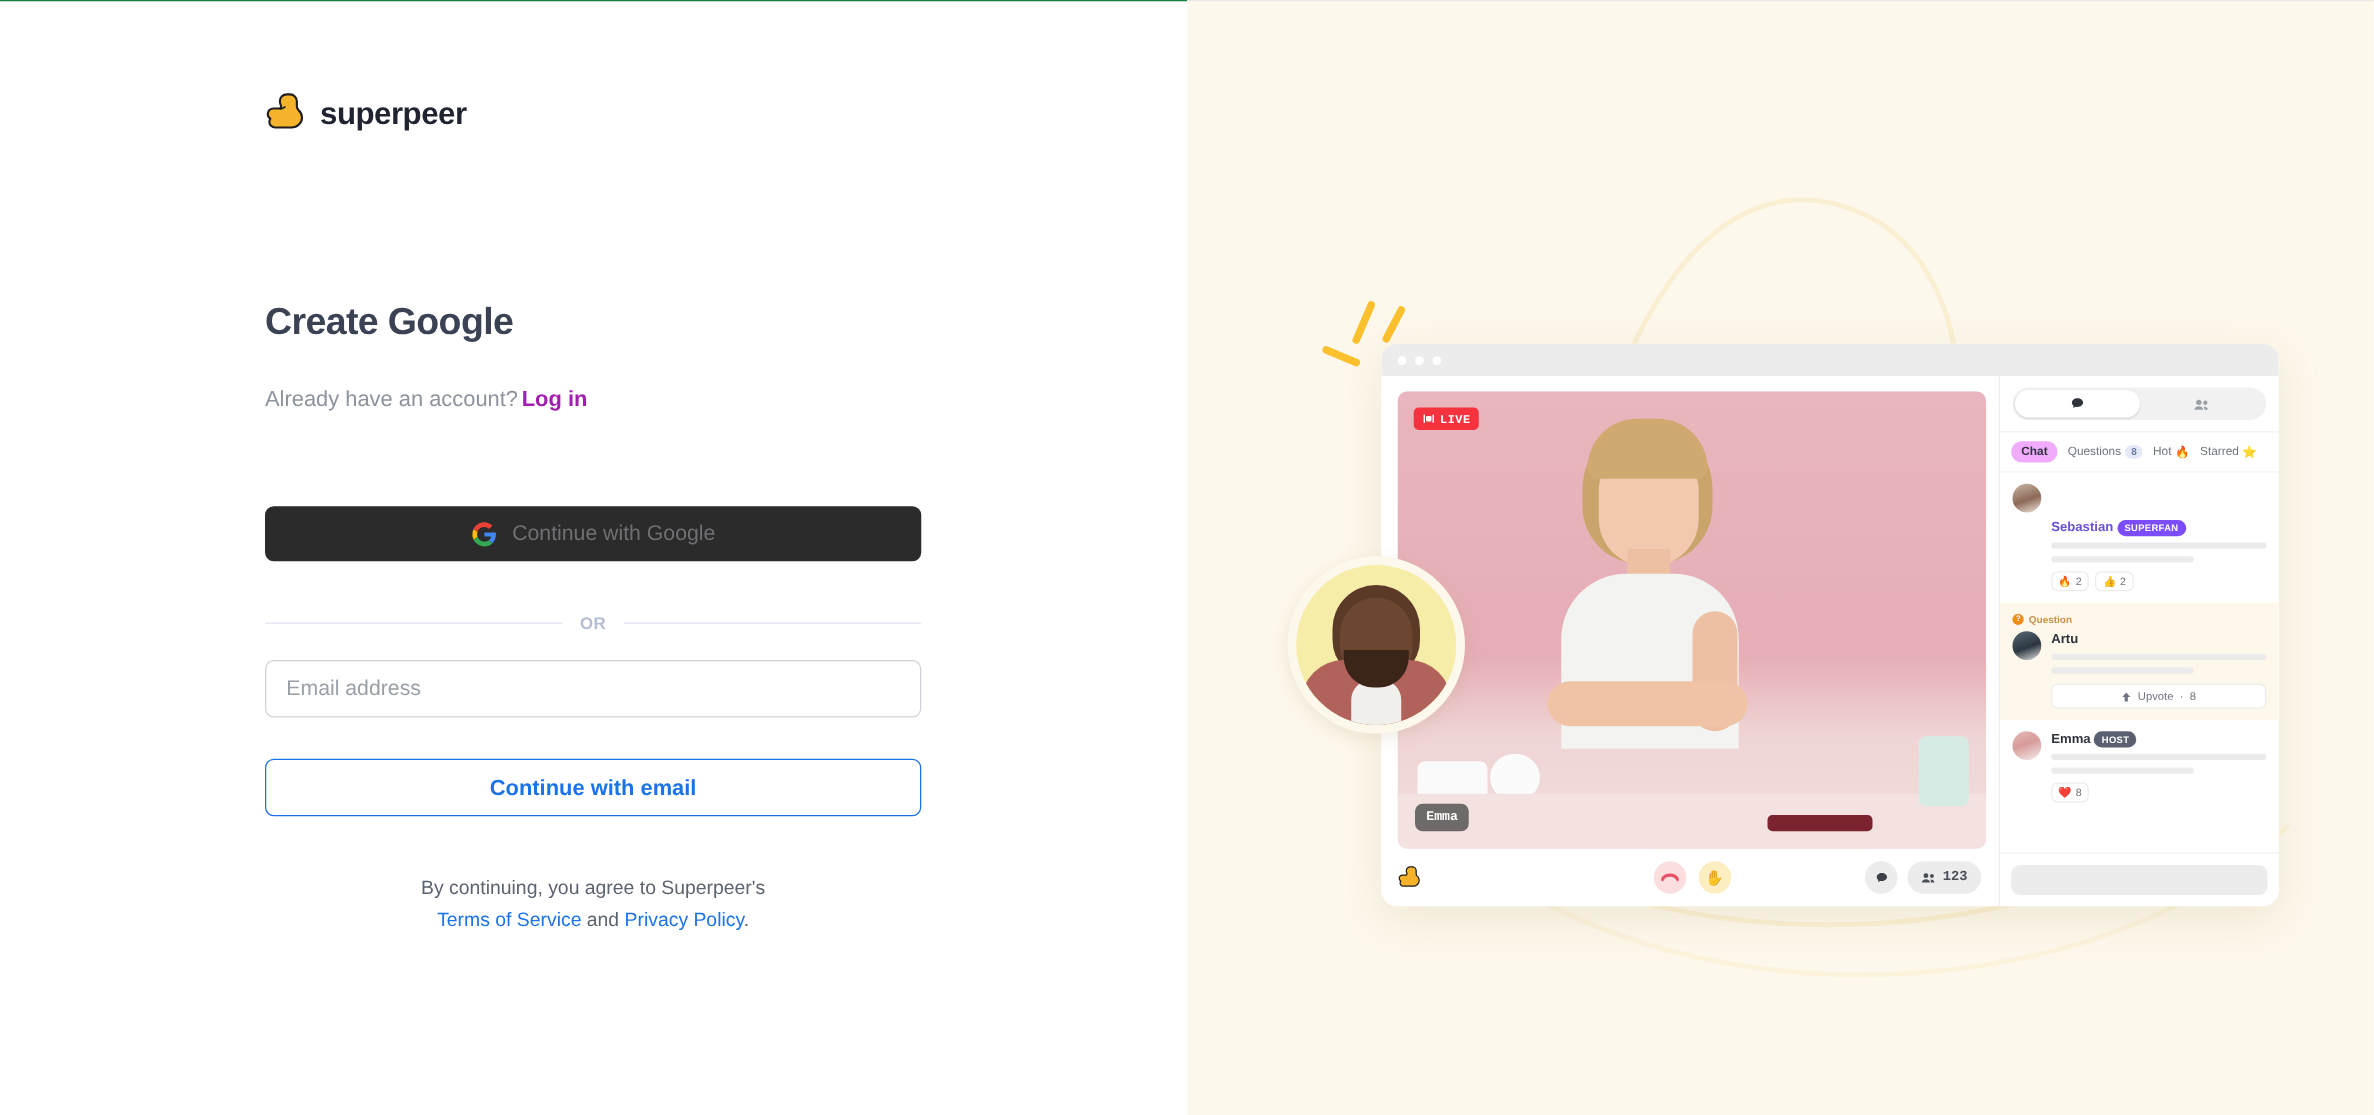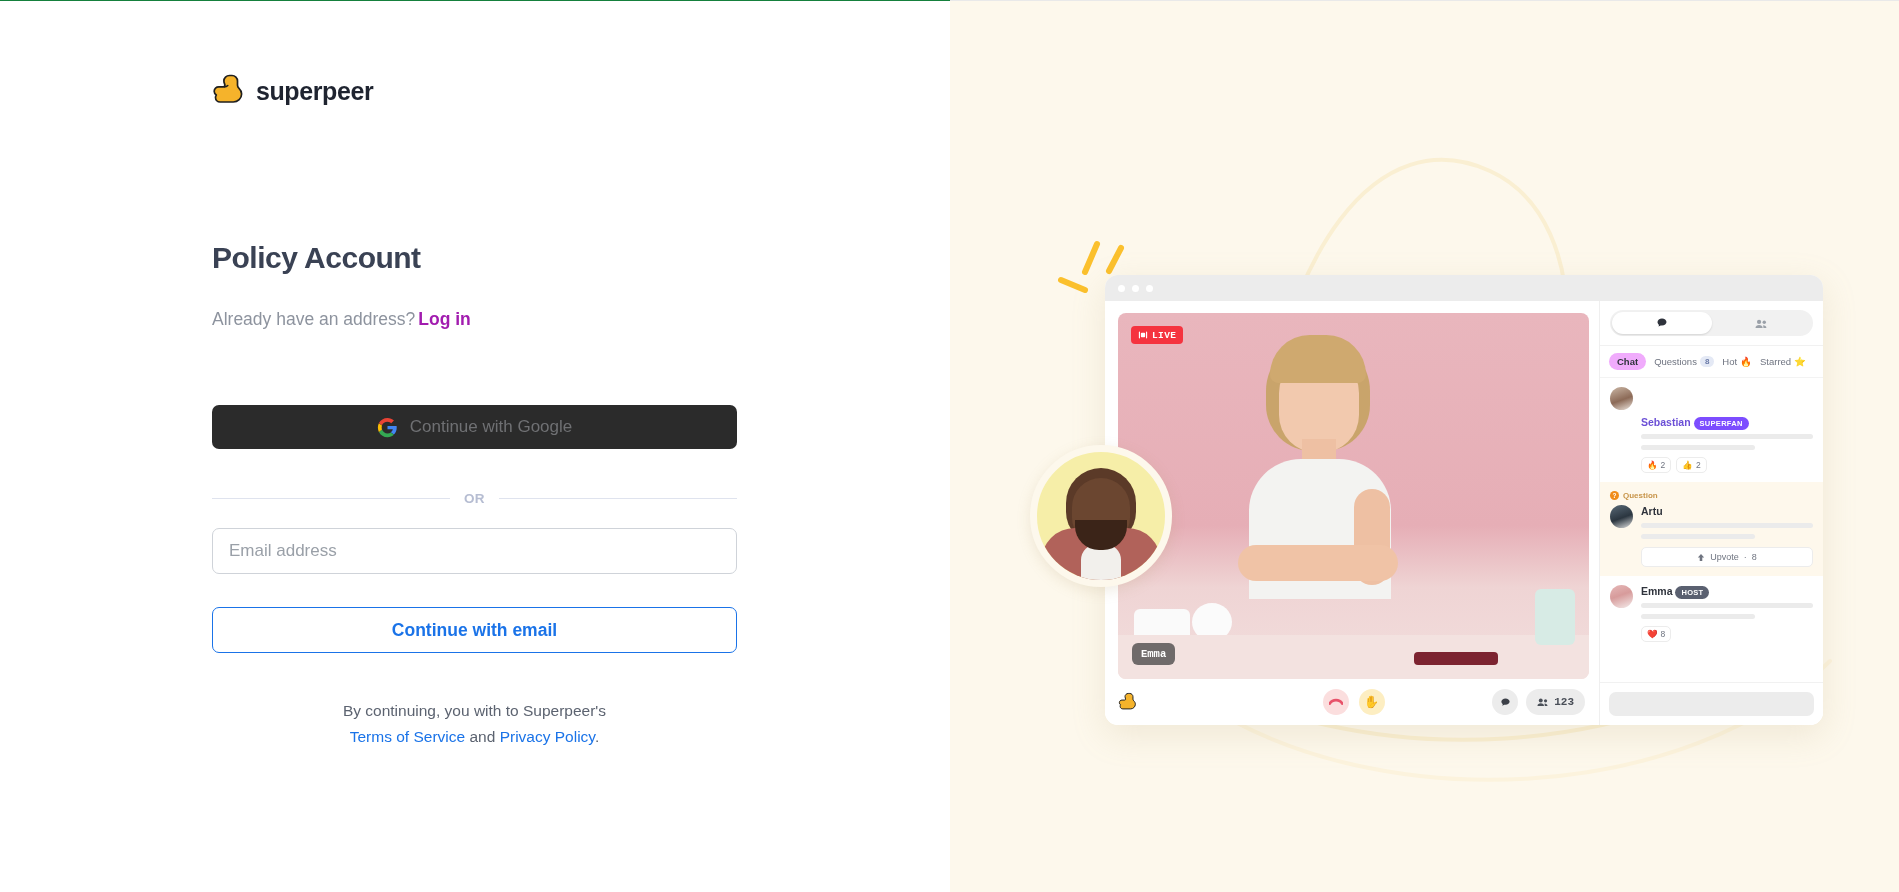--- a/index.html
+++ b/index.html
@@ -180,24 +180,24 @@
     <div class="auth-inner">
 
       <div class="brand">
         <svg class="brand-mark" viewBox="0 0 34 36">
           <path d="M17.5 2.5c-3.2 0-5.6 2.4-5.6 5.4 0 2.0 1.0 3.2 1.0 4.4 0 1.0-.7 1.5-1.8 1.5H6.8c-2.6 0-4.6 1.9-4.6 4.4 0 1.6.8 3.0 2.1 3.8-.5.7-.8 1.6-.8 2.5 0 2.5 2.0 4.5 4.6 4.5h13.2c4.6 0 8.3-3.6 8.3-8.0 0-2.4-1.0-4.2-2.6-5.7-1.1-1.0-1.5-1.8-1.5-3.1V8.0c0-3.0-2.5-5.5-5.5-5.5z" fill="#F5B32B" stroke="#1f1f1f" stroke-width="1.7" stroke-linejoin="round"></path>
           <path d="M12.4 14.0c1.4 0 2.6-.5 3.4-1.4" fill="none" stroke="#1f1f1f" stroke-width="1.5" stroke-linecap="round"></path>
         </svg>
         <span class="brand-name">superpeer</span>
       </div>
 
-      <h1 class="headline">Policy Account</h1>
+      <h1 class="headline">Create Google</h1>
 
       <div class="subline">
-        <span>Already have an address?</span><a href="#">Log in</a>
+        <span>Already have an account?</span><a href="#">Log in</a>
       </div>
 
       <button class="google-btn">
         <svg class="g-logo" viewBox="0 0 48 48">
           <path fill="#4285F4" d="M45.1 24.5c0-1.6-.1-2.8-.4-4H24v7.3h12.1c-.2 2-1.6 5-4.5 7l6.9 5.3c4.1-3.8 6.6-9.4 6.6-15.6z"></path>
           <path fill="#34A853" d="M24 46c5.9 0 10.9-1.9 14.5-5.3l-6.9-5.3c-1.9 1.3-4.4 2.2-7.6 2.2-5.8 0-10.7-3.8-12.5-9.1l-7.1 5.5C8 41.3 15.4 46 24 46z"></path>
           <path fill="#FBBC05" d="M11.5 28.5c-.5-1.4-.8-2.9-.8-4.5s.3-3.1.7-4.5l-7.1-5.5C2.8 17 2 20.4 2 24s.8 7 2.3 10z"></path>
           <path fill="#EA4335" d="M24 10.7c4.1 0 6.9 1.8 8.5 3.3l6.2-6C34.9 4.5 29.9 2 24 2 15.4 2 8 6.7 4.3 13.5l7.1 5.5c1.8-5.3 6.7-8.3 12.6-8.3z"></path>
         </svg>
         <span class="lbl">Continue with Google</span>
@@ -207,21 +207,21 @@
         <div class="or-line"></div>
         <div class="or-text">OR</div>
         <div class="or-line"></div>
       </div>
 
       <input class="email-field" type="text" placeholder="Email address" style="">
 
       <button class="email-btn">Continue with email</button>
 
       <div class="legal">
-        <span>By continuing, you with to Superpeer's</span><br>
+        <span>By continuing, you agree to Superpeer's</span><br>
         <a href="#">Terms of Service</a>
         <span>and</span>
         <a href="#">Privacy Policy</a><span>.</span>
       </div>
 
     </div>
   </div>
 
   <div class="hero-panel">
     <svg class="swirl" viewBox="0 0 949 892">

